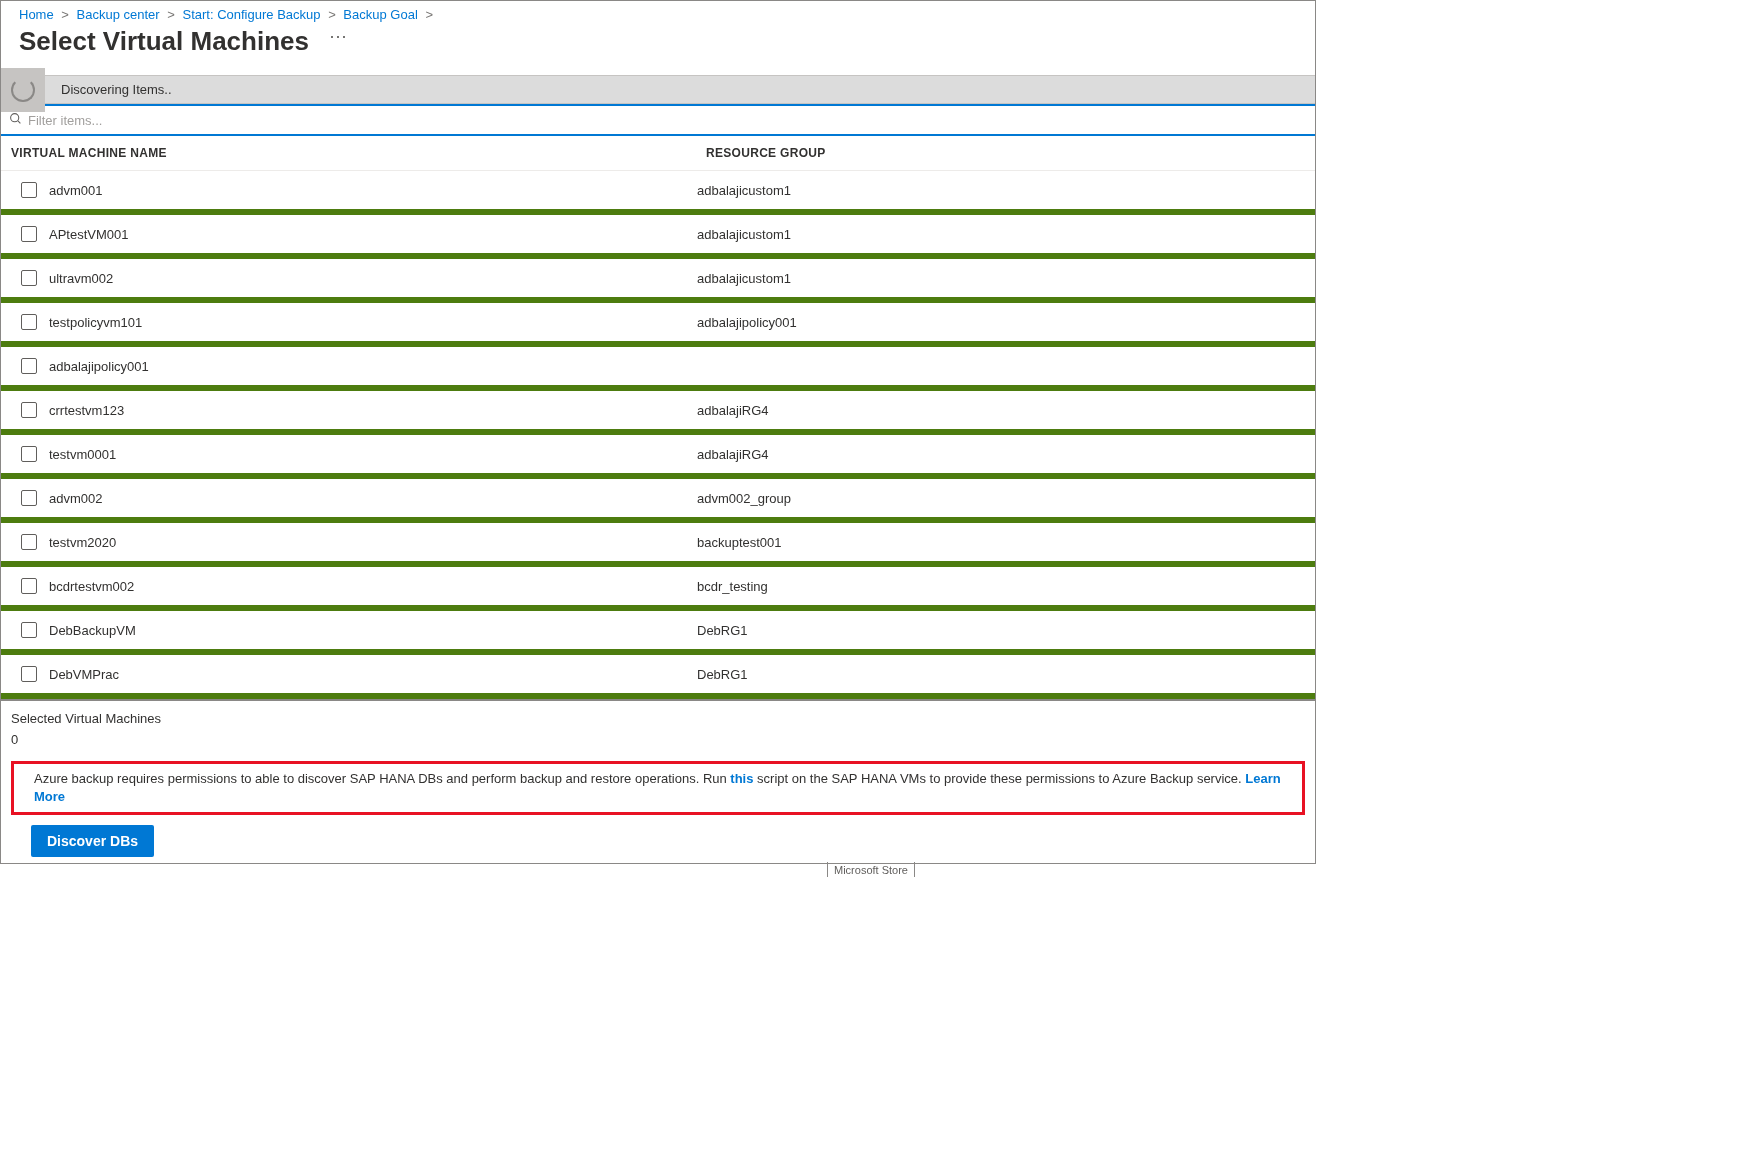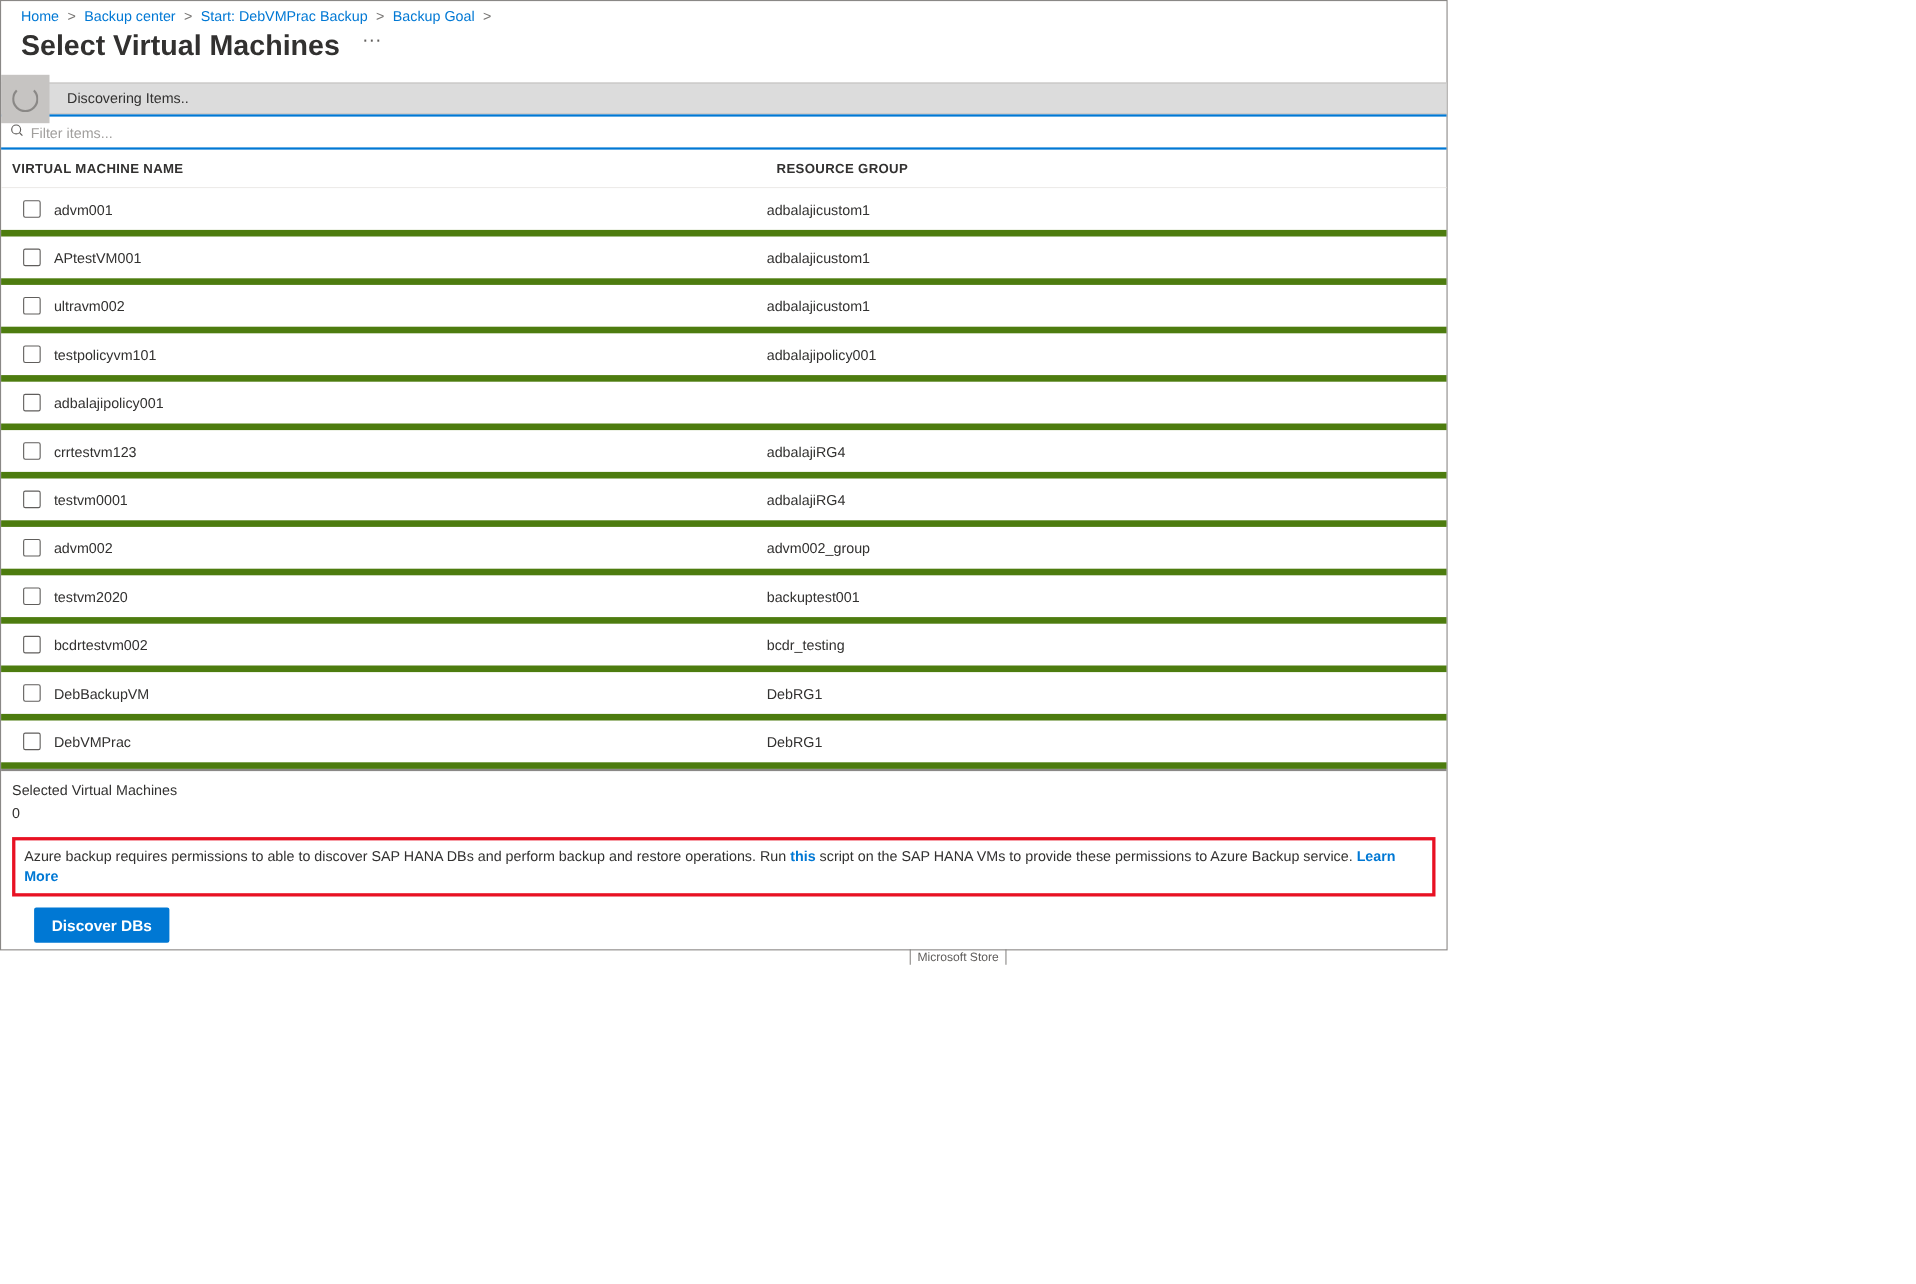--- a/index.html
+++ b/index.html
@@ -146,21 +146,21 @@
       color: #323130;
       margin-bottom: 6px;
     }
     .selected-count {
       font-size: 13px;
       color: #323130;
       margin-bottom: 14px;
     }
     .info-box {
       border: 3px solid #e81123;
-      padding: 6px 8px;
+      padding: 6px 20px;
       font-size: 13px;
       color: #323130;
       margin-bottom: 10px;
       line-height: 1.4;
     }
     .info-box a {
       color: #0078d4;
       font-weight: 600;
       text-decoration: none;
     }
@@ -189,21 +189,21 @@
   </style>
 </head>
 <body>
 
 <div class="container">
   <div class="breadcrumb">
     <a href="#">Home</a>
     <span class="sep">&gt;</span>
     <a href="#">Backup center</a>
     <span class="sep">&gt;</span>
-    <a href="#">Start: DebVMPrac Backup</a>
+    <a href="#">Start: Configure Backup</a>
     <span class="sep">&gt;</span>
     <a href="#">Backup Goal</a>
     <span class="sep">&gt;</span>
   </div>
 
   <div class="page-title">
     <span>Select Virtual Machines</span>
     <span class="more">···</span>
   </div>
 

